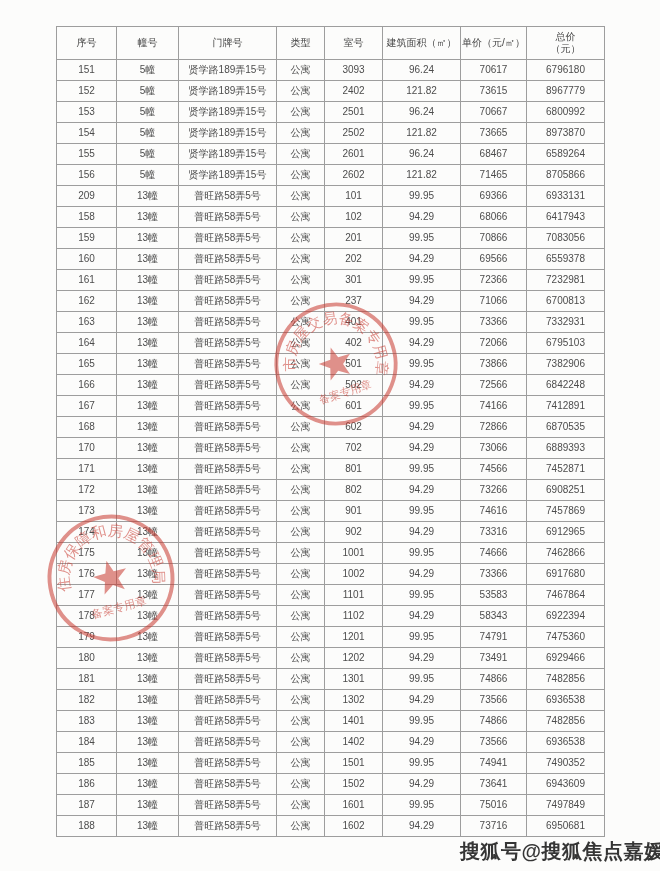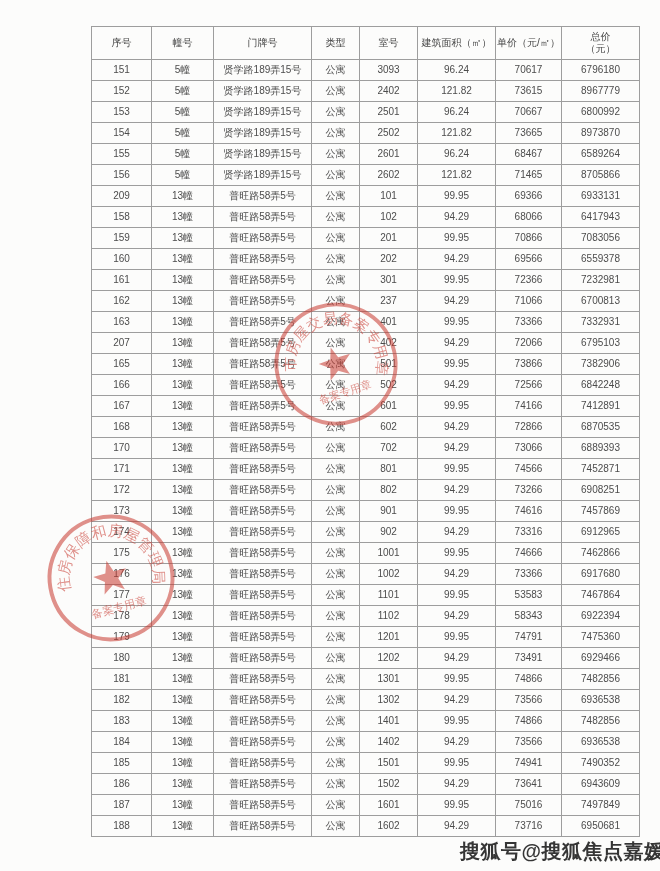--- a/index.html
+++ b/index.html
@@ -9,21 +9,20 @@
     position:relative;
     overflow:hidden;
     font-family:"Liberation Sans","DejaVu Sans",sans-serif;
   }
   .table-wrap { position:absolute; left:56px; top:26px; }
   table {
     border-collapse:collapse;
     table-layout:fixed;
     width:548px;
     color:#4c4c4c;
-    margin-left:35px;
   }
   th, td {
     border:1px solid #9d9d9d;
     text-align:center;
     vertical-align:middle;
     font-weight:normal;
     font-size:10px;
     padding:0;
     overflow:hidden;
   }
@@ -208,21 +207,21 @@
           <td>163</td>
           <td>13幢</td>
           <td>普旺路58弄5号</td>
           <td>公寓</td>
           <td>401</td>
           <td>99.95</td>
           <td>73366</td>
           <td>7332931</td>
         </tr>
         <tr>
-          <td>207</td>
+          <td>164</td>
           <td>13幢</td>
           <td>普旺路58弄5号</td>
           <td>公寓</td>
           <td>402</td>
           <td>94.29</td>
           <td>72066</td>
           <td>6795103</td>
         </tr>
         <tr>
           <td>165</td>

